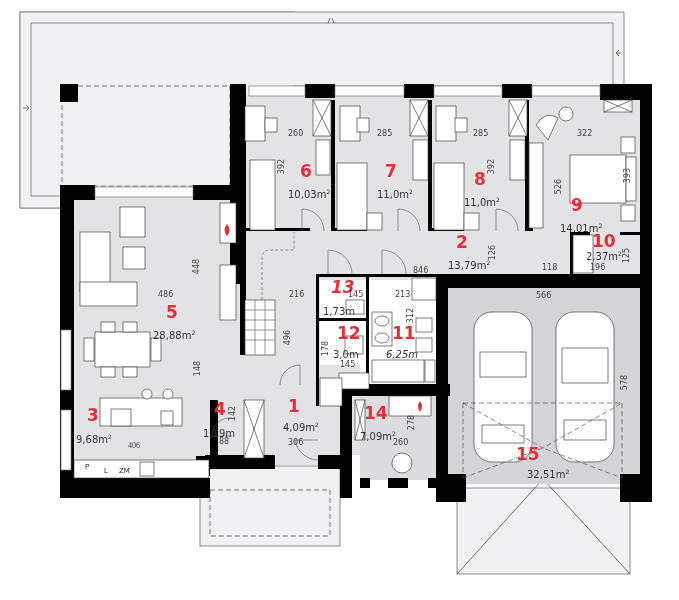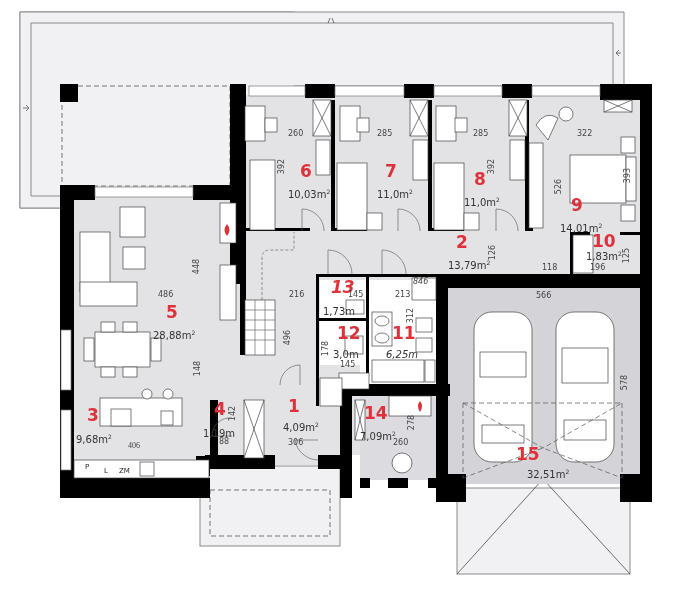--- a/index.html
+++ b/index.html
@@ -256,21 +256,21 @@
 <div class="lbl num" style="left:385px;top:163px;">7</div>
 <div class="lbl area" style="left:377px;top:186px;"><span>11,0</span><span>m</span><sup>2</sup></div>
 
 <div class="lbl num" style="left:474px;top:171px;">8</div>
 <div class="lbl area" style="left:464px;top:194px;"><span>11,0</span><span>m</span><sup>2</sup></div>
 
 <div class="lbl num" style="left:571px;top:197px;">9</div>
 <div class="lbl area" style="left:560px;top:220px;"><span>14,01</span><span>m</span><sup>2</sup></div>
 
 <div class="lbl num" style="left:592px;top:233px;">10</div>
-<div class="lbl area" style="left:586px;top:248px;"><span>1,83</span><span>m</span><sup>2</sup></div>
+<div class="lbl area" style="left:586px;top:248px;"><span>2,37</span><span>m</span><sup>2</sup></div>
 
 <div class="lbl num" style="left:392px;top:325px;">11</div>
 <div class="lbl area" style="left:386px;top:346px;font-style:italic;"><span>6,25</span><span>m</span><sup></sup></div>
 
 <div class="lbl num" style="left:337px;top:325px;">12</div>
 <div class="lbl area" style="left:333px;top:346px;"><span>3,0</span><span>m</span><sup></sup></div>
 
 <div class="lbl num" style="left:331px;top:279px;font-style:italic;">13</div>
 <div class="lbl area" style="left:323px;top:303px;"><span>1,73</span><span>m</span><sup></sup></div>
 
@@ -284,21 +284,21 @@
 <div class="lbl dim" style="left:288px;top:129px;">260</div>
 <div class="lbl dim dimv" style="left:274px;top:162px;">392</div>
 <div class="lbl dim" style="left:377px;top:129px;">285</div>
 <div class="lbl dim" style="left:473px;top:129px;">285</div>
 <div class="lbl dim dimv" style="left:484px;top:162px;">392</div>
 <div class="lbl dim" style="left:577px;top:129px;">322</div>
 <div class="lbl dim dimv" style="left:551px;top:182px;">526</div>
 <div class="lbl dim dimv" style="left:620px;top:171px;">393</div>
 <div class="lbl dim" style="left:590px;top:263px;">196</div>
 <div class="lbl dim dimv" style="left:619px;top:251px;">125</div>
-<div class="lbl dim" style="left:413px;top:277px;font-style:italic;">846</div>
+<div class="lbl dim" style="left:413px;top:266px;">846</div>
 <div class="lbl dim dimv" style="left:485px;top:248px;">126</div>
 <div class="lbl dim" style="left:542px;top:263px;">118</div>
 <div class="lbl dim" style="left:158px;top:290px;">486</div>
 <div class="lbl dim dimv" style="left:189px;top:262px;">448</div>
 <div class="lbl dim dimv" style="left:190px;top:364px;">148</div>
 <div class="lbl dim" style="left:289px;top:290px;">216</div>
 <div class="lbl dim dimv" style="left:280px;top:333px;">496</div>
 <div class="lbl dim" style="left:348px;top:290px;">145</div>
 <div class="lbl dim" style="left:395px;top:290px;">213</div>
 <div class="lbl dim dimv" style="left:403px;top:311px;">312</div>

